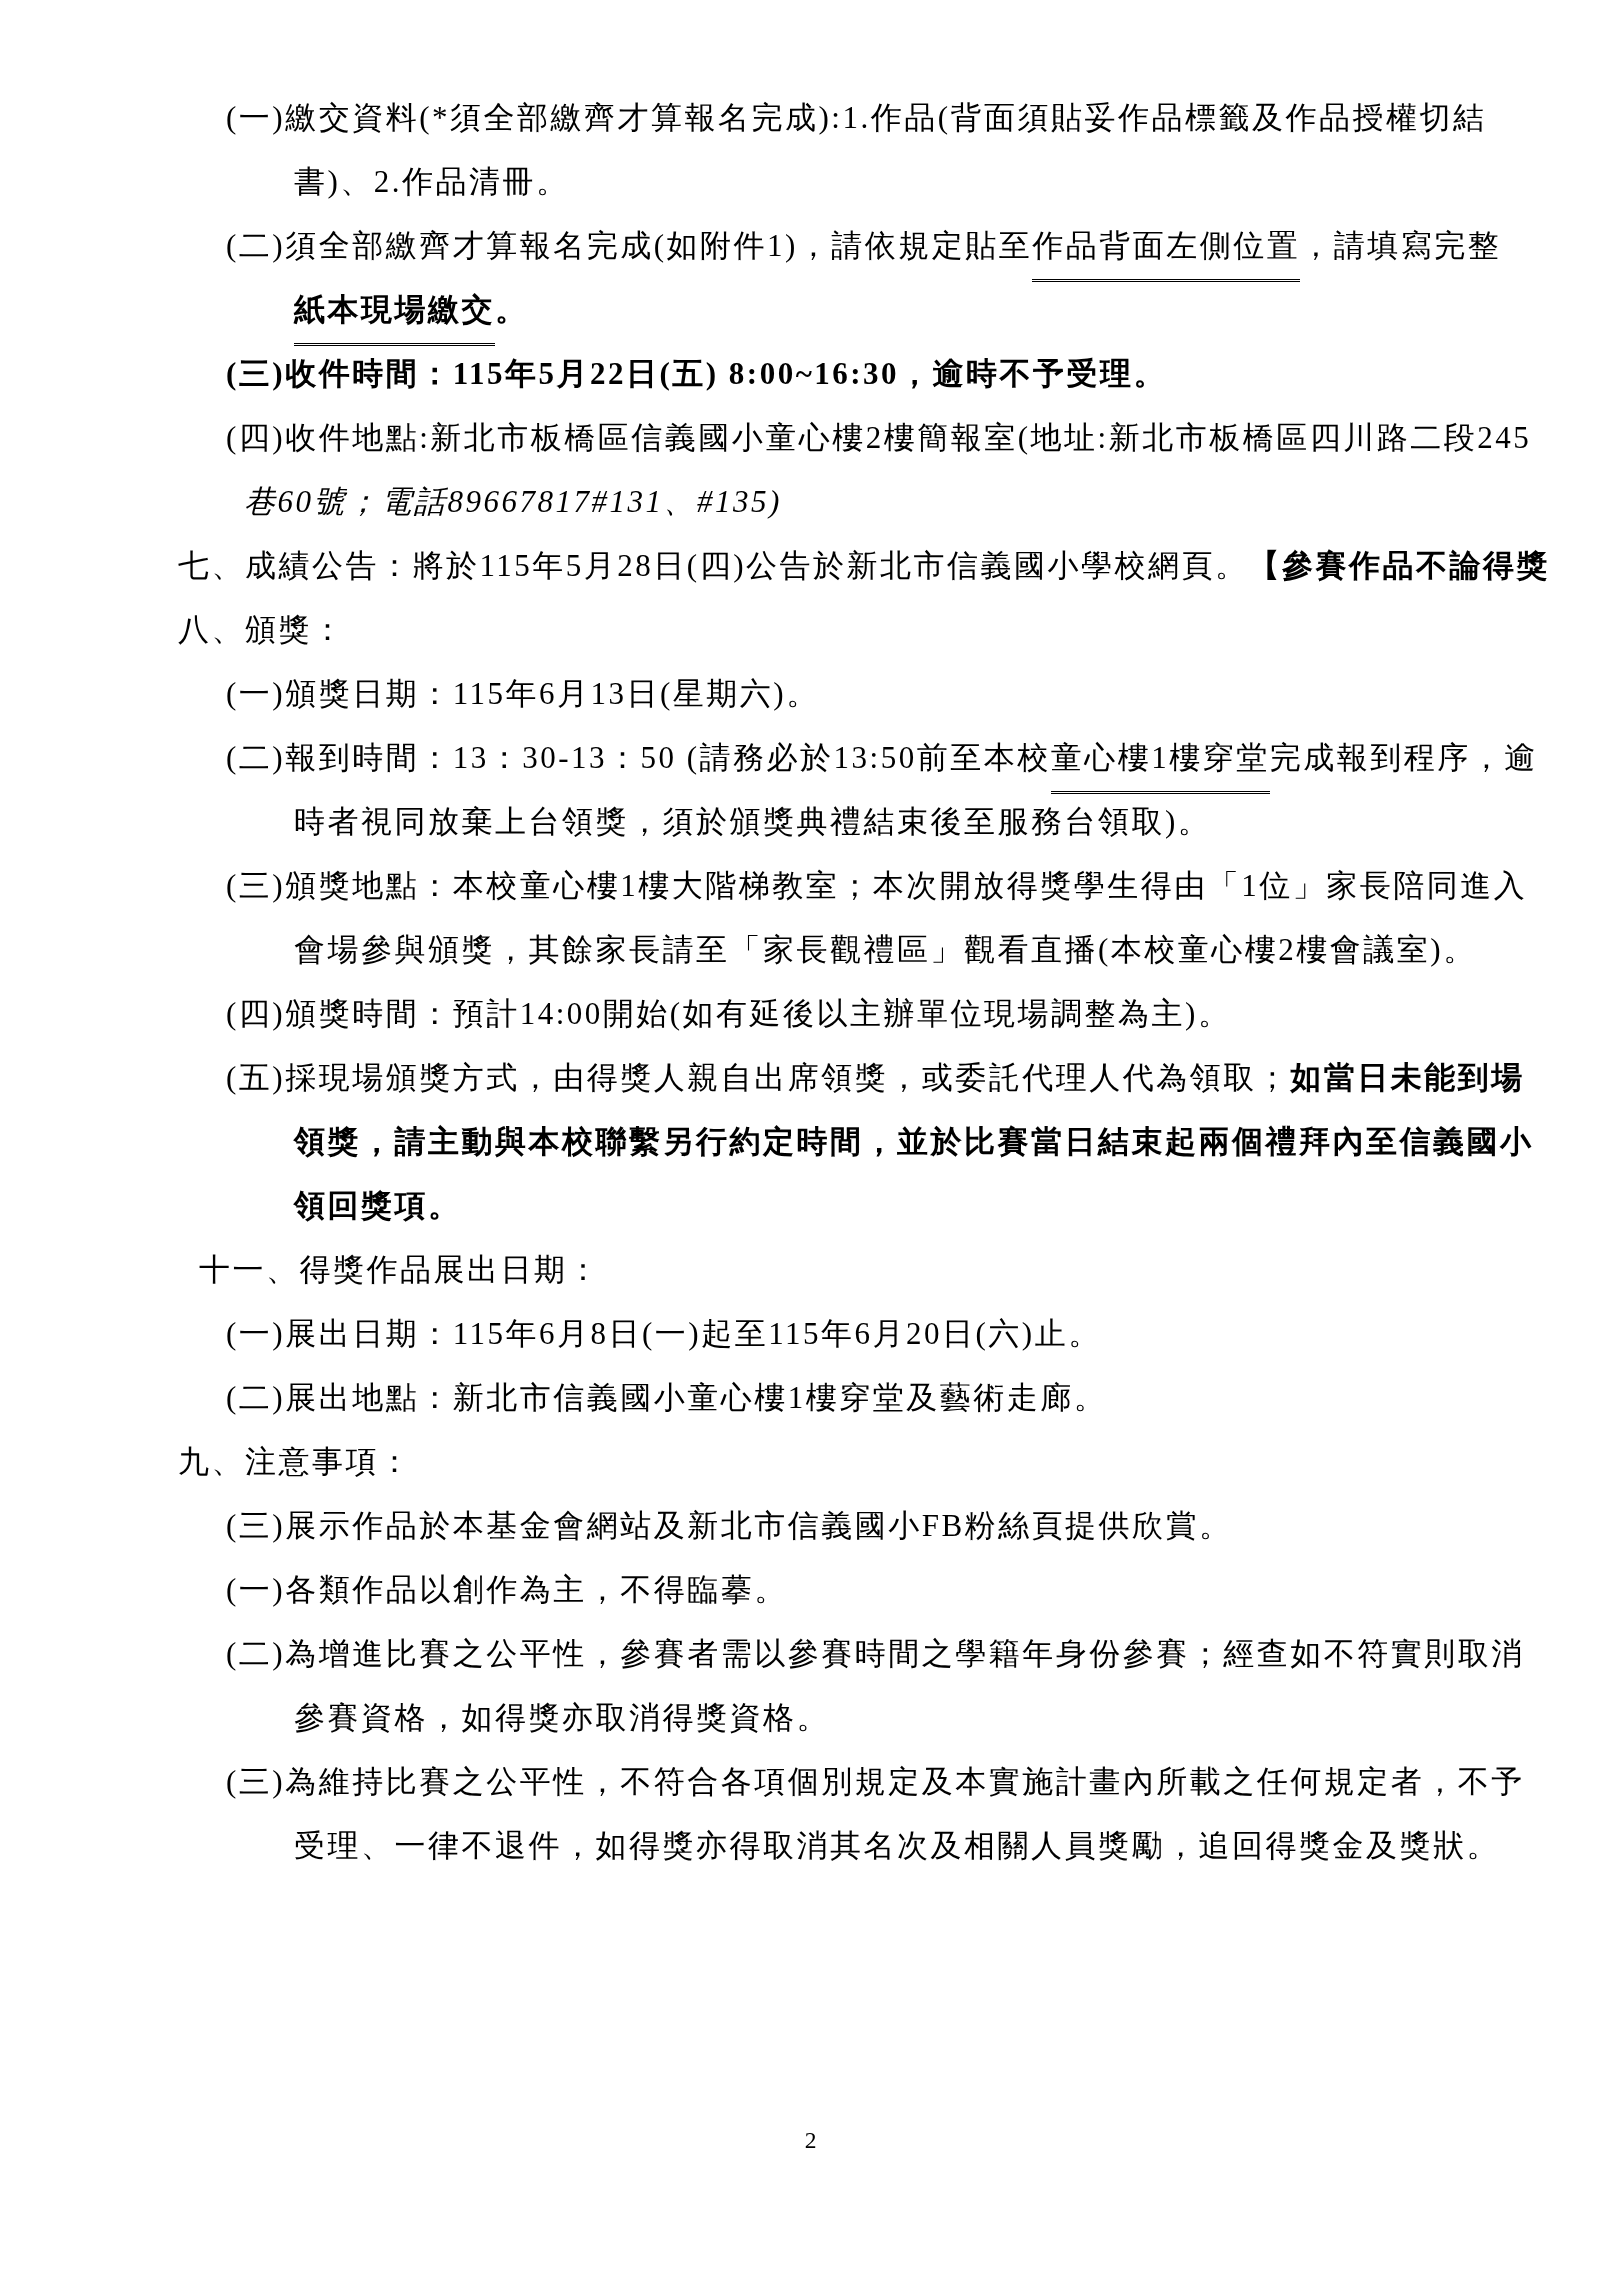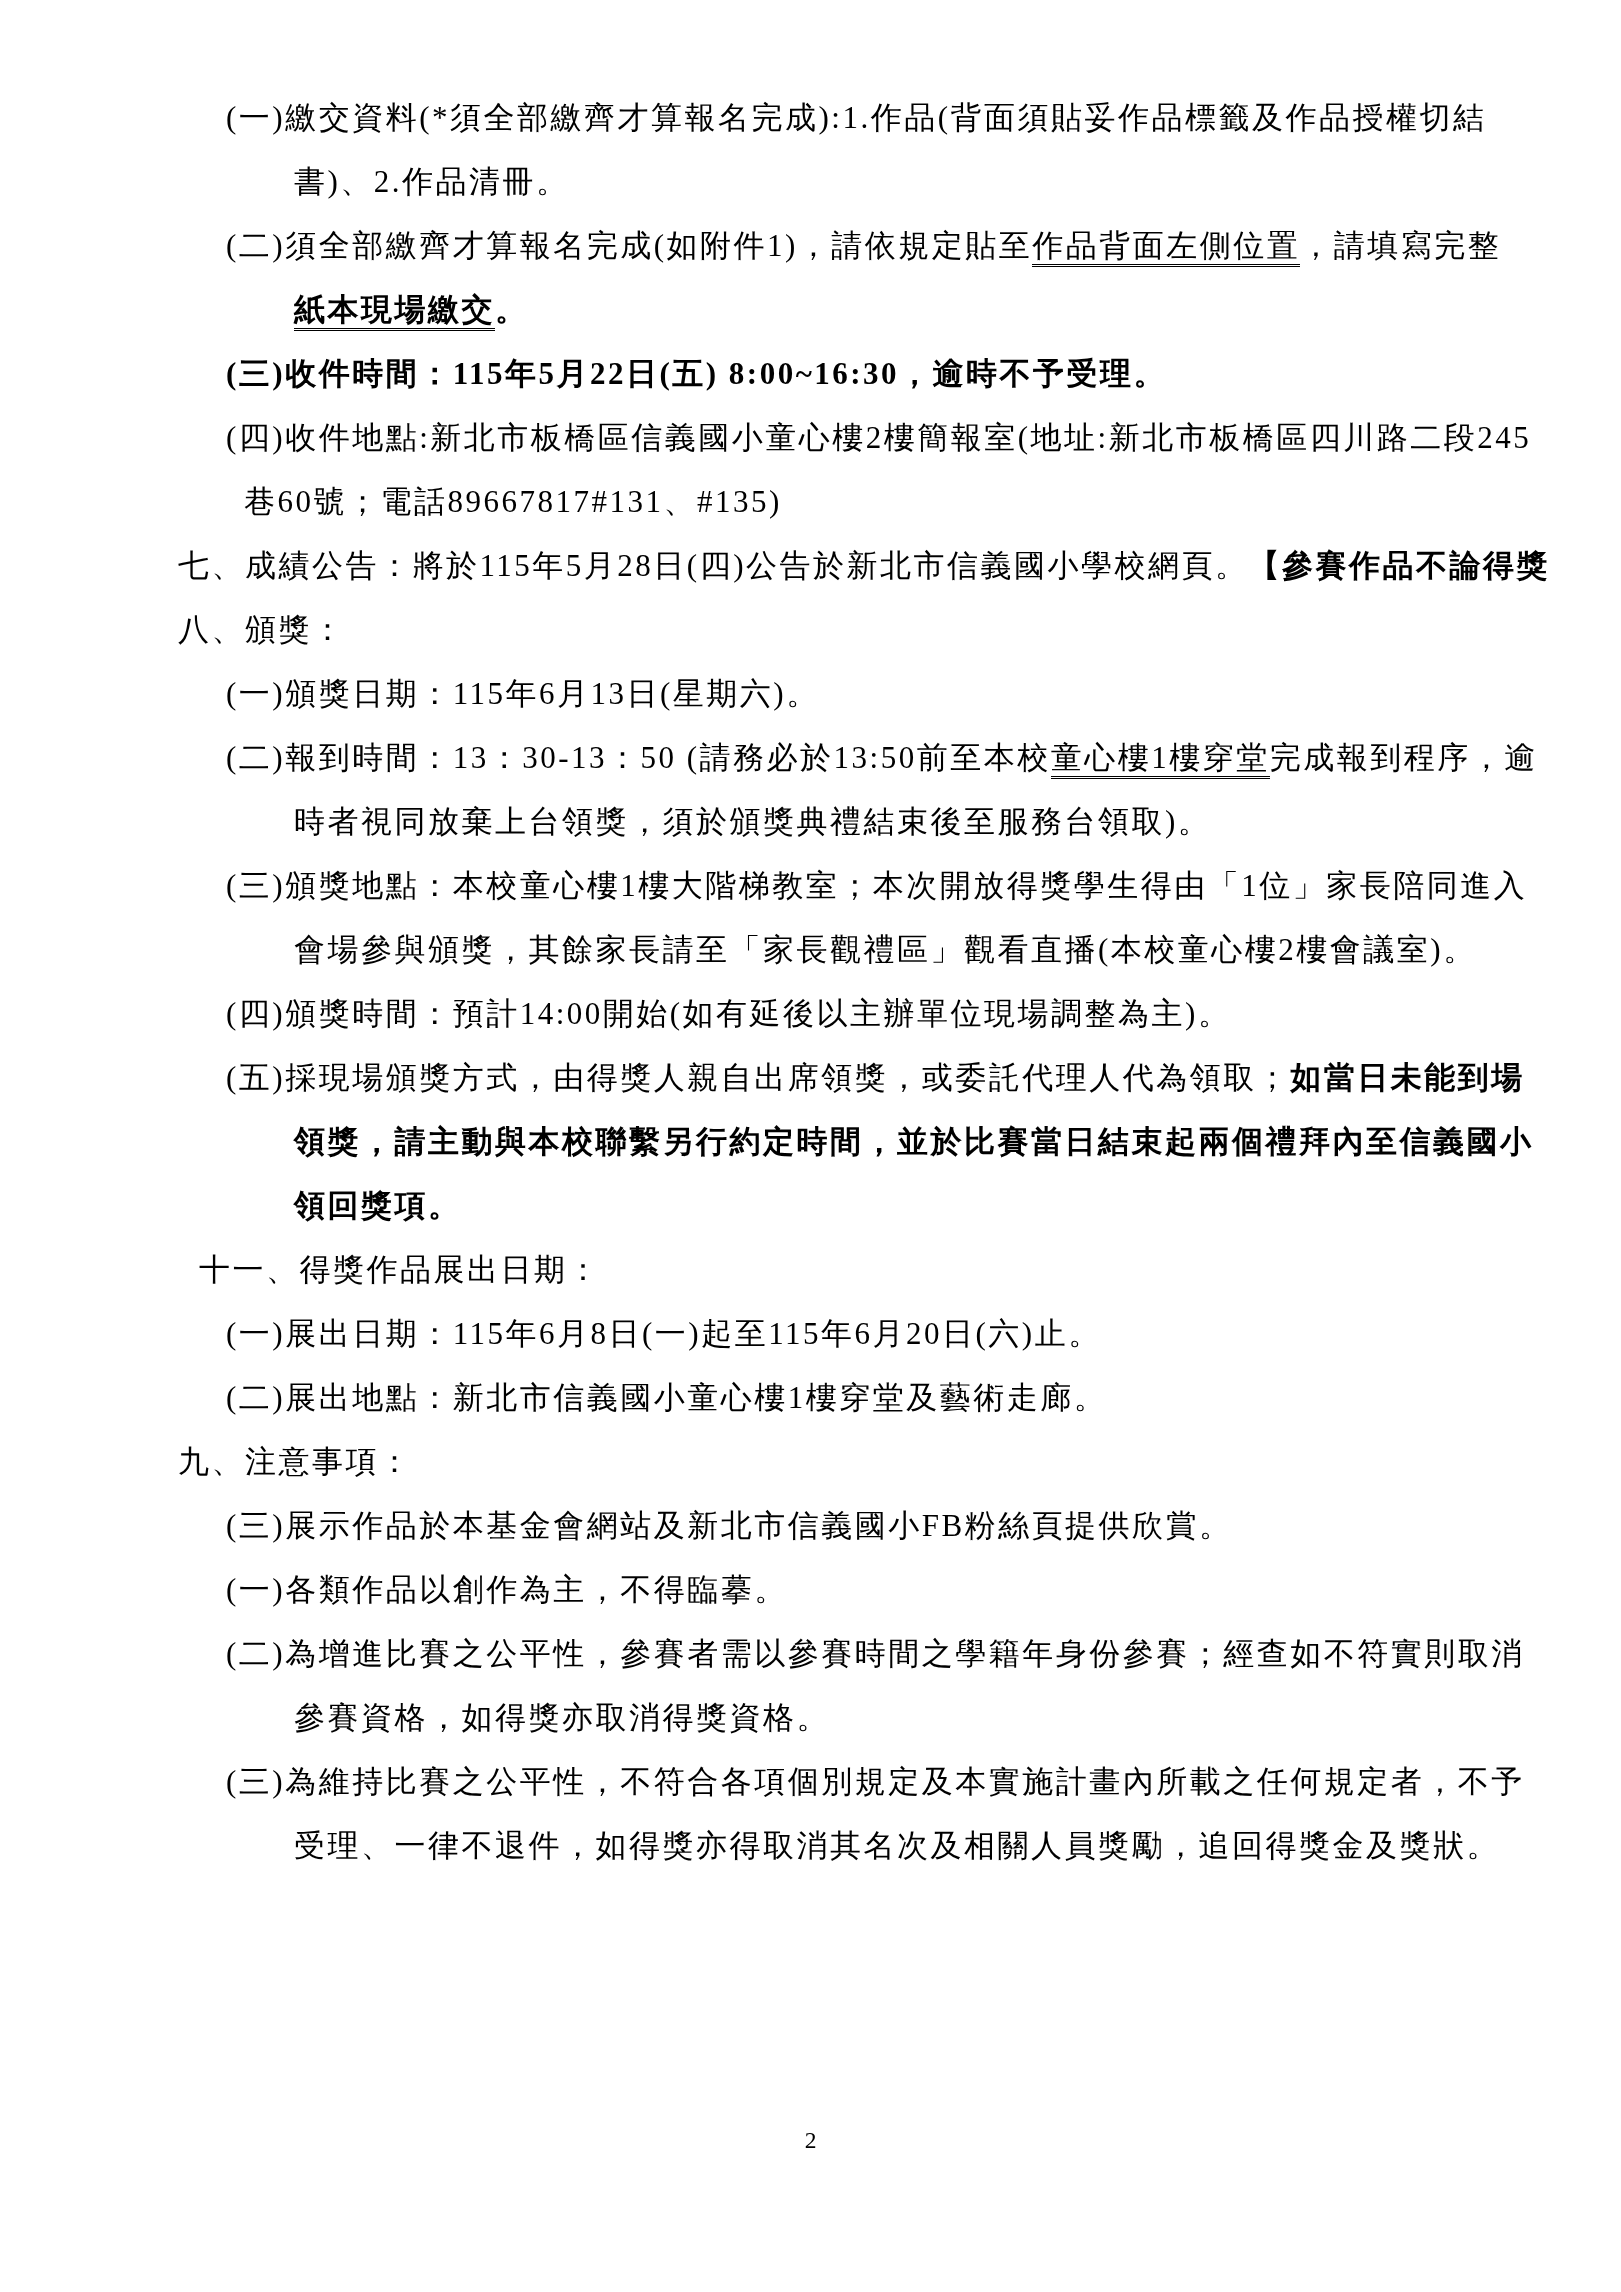--- a/index.html
+++ b/index.html
@@ -23,26 +23,26 @@
     padding-top: 86px;
   }
   .line {
     height: 64px;
     line-height: 64px;
     white-space: nowrap;
   }
   .indent-top    { padding-left: 178px; }
   .indent-eleven { padding-left: 199px; }
   .indent-sub    { padding-left: 226px; }
-  .indent-cont2  { padding-left: 244px; }
+  .indent-cont2  { padding-left: 244px; font-style: italic; }
   .indent-cont   { padding-left: 294px; }
   .bold { font-weight: bold; }
   .dblu {
     border-bottom: 3.9px double #000000;
-    padding-bottom: 1px;
+    padding-bottom: 16px;
   }
   .page-number {
     position: absolute;
     top: 2125px;
     left: 0;
     right: 0;
     text-align: center;
     font-size: 23.5px;
     letter-spacing: 0;
     line-height: 31px;

